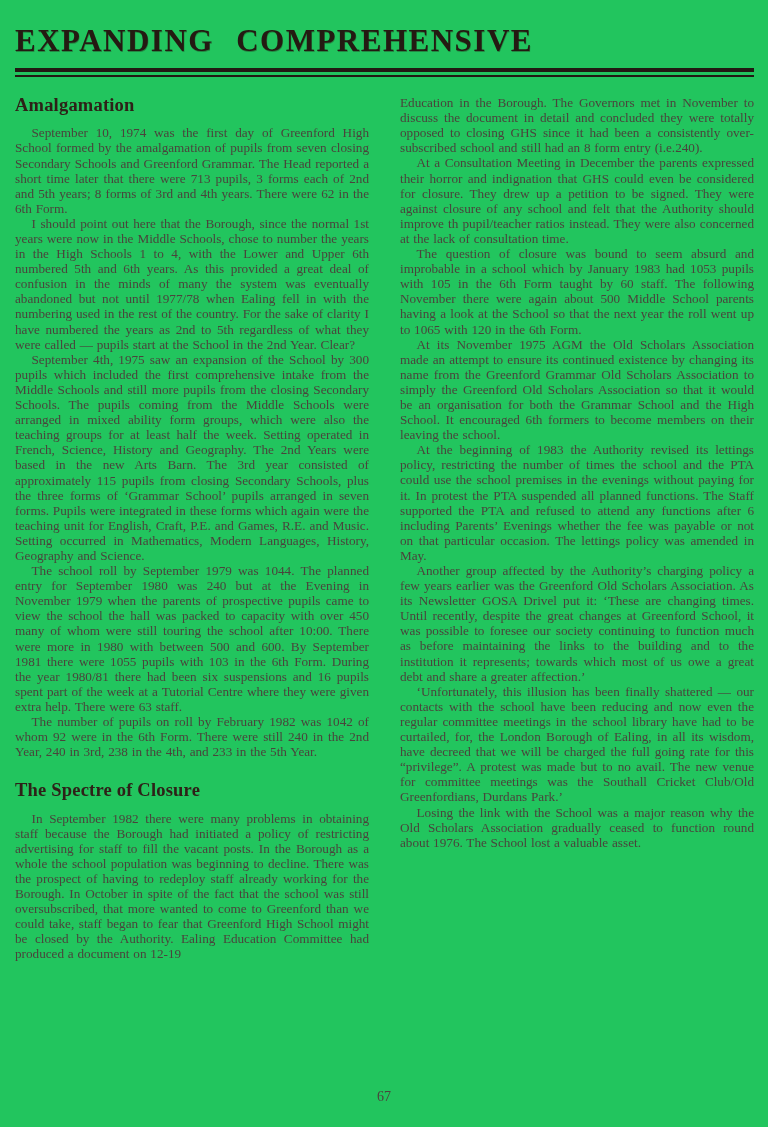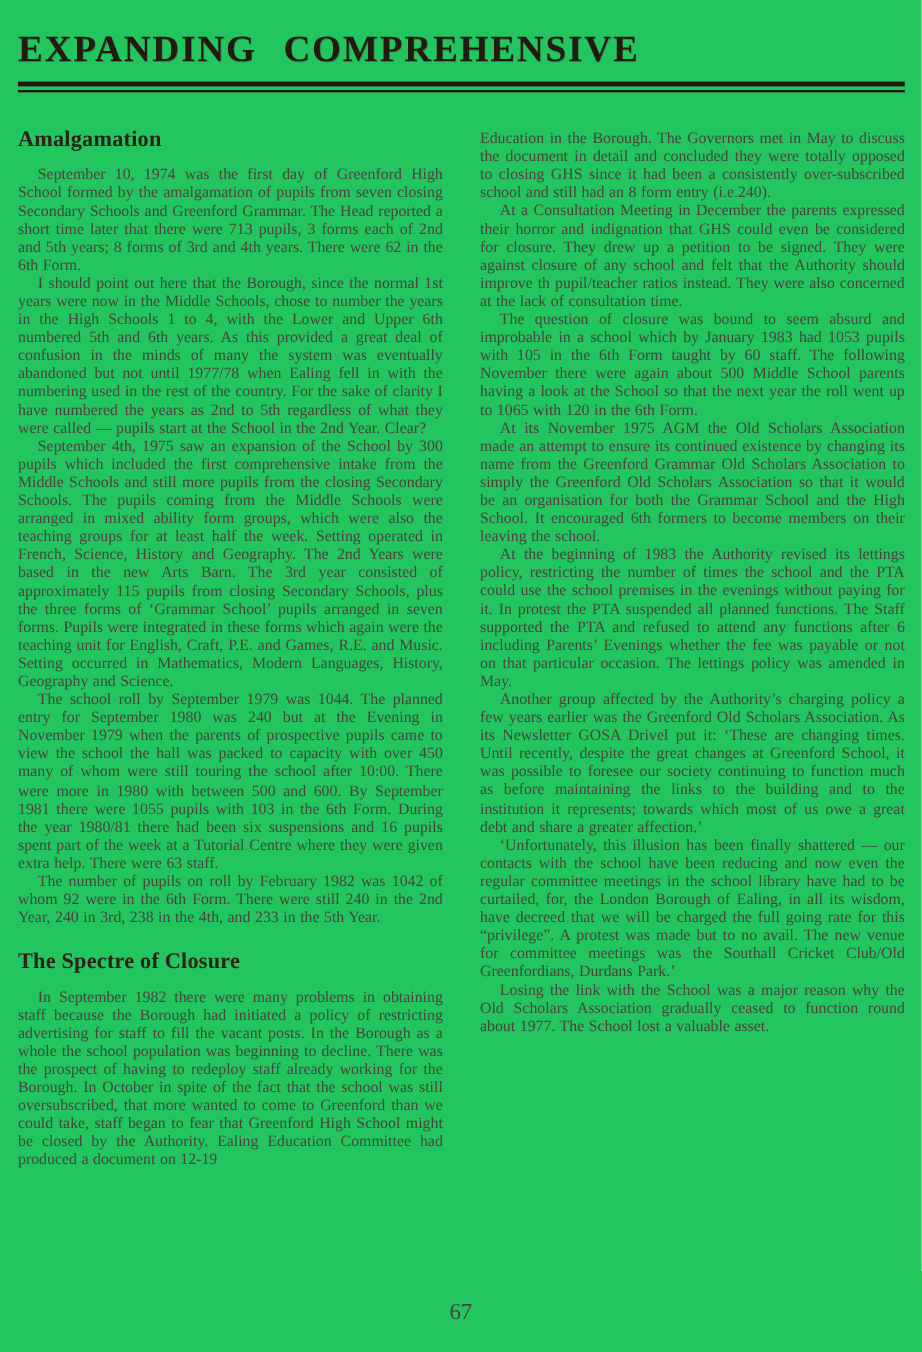--- a/index.html
+++ b/index.html
@@ -31,21 +31,21 @@
   }
   .title-rule {
     margin-top: 10px;
     height: 3px;
     border-top: 4px solid #221a13;
     border-bottom: 2px solid #221a13;
   }
   .columns {
     display: flex;
     gap: 31px;
-    margin-top: 30px;
+    margin-top: 18px;
   }
   .col {
     width: 356px;
     text-align: justify;
   }
   .col section { margin: 0; }
   h2.section-heading {
     font-size: 18.5px;
     font-weight: bold;
     color: #2e2118;
@@ -63,21 +63,21 @@
     color: #4a443c;
     word-spacing: 0.5px;
   }
   p.body-para.no-indent { text-indent: 0; }
   .page-number {
     position: absolute;
     left: 0;
     right: 0;
     bottom: 22px;
     text-align: center;
-    font-size: 19px;
+    font-size: 14px;
     color: #4a443c;
   }
 </style>
 </head>
 <body>
 
 <div class="page">
 
   <header>
     <h1 class="masthead-title">EXPANDING  COMPREHENSIVE</h1>
@@ -100,37 +100,37 @@
       </section>
 
       <section>
         <h2 class="section-heading">The Spectre of Closure</h2>
         <p class="body-para">In September 1982 there were many problems in obtaining staff because the Borough had initiated a policy of restricting advertising for staff to fill the vacant posts. In the Borough as a whole the school population was beginning to decline. There was the prospect of having to redeploy staff already working for the Borough. In October in spite of the fact that the school was still oversubscribed, that more wanted to come to Greenford than we could take, staff began to fear that Greenford High School might be closed by the Authority. Ealing Education Committee had produced a document on 12-19</p>
       </section>
     </div>
 
     <div class="col">
       <section>
-        <p class="body-para no-indent">Education in the Borough. The Governors met in May to discuss the document in detail and concluded they were totally opposed to closing GHS since it had been a consistently over-subscribed school and still had an 8 form entry (i.e.240).</p>
+        <p class="body-para no-indent">Education in the Borough. The Governors met in November to discuss the document in detail and concluded they were totally opposed to closing GHS since it had been a consistently over-subscribed school and still had an 8 form entry (i.e.240).</p>
         <p class="body-para">At a Consultation Meeting in December the parents expressed their horror and indignation that GHS could even be considered for closure. They drew up a petition to be signed. They were against closure of any school and felt that the Authority should improve th pupil/teacher ratios instead. They were also concerned at the lack of consultation time.</p>
         <p class="body-para">The question of closure was bound to seem absurd and improbable in a school which by January 1983 had 1053 pupils with 105 in the 6th Form taught by 60 staff. The following November there were again about 500 Middle School parents having a look at the School so that the next year the roll went up to 1065 with 120 in the 6th Form.</p>
       </section>
 
       <section>
         <p class="body-para">At its November 1975 AGM the Old Scholars Association made an attempt to ensure its continued existence by changing its name from the Greenford Grammar Old Scholars Association to simply the Greenford Old Scholars Association so that it would be an organisation for both the Grammar School and the High School. It encouraged 6th formers to become members on their leaving the school.</p>
       </section>
 
       <section>
         <p class="body-para">At the beginning of 1983 the Authority revised its lettings policy, restricting the number of times the school and the PTA could use the school premises in the evenings without paying for it. In protest the PTA suspended all planned functions. The Staff supported the PTA and refused to attend any functions after 6 including Parents’ Evenings whether the fee was payable or not on that particular occasion. The lettings policy was amended in May.</p>
       </section>
 
       <section>
         <p class="body-para">Another group affected by the Authority’s charging policy a few years earlier was the Greenford Old Scholars Association. As its Newsletter GOSA Drivel put it: ‘These are changing times. Until recently, despite the great changes at Greenford School, it was possible to foresee our society continuing to function much as before maintaining the links to the building and to the institution it represents; towards which most of us owe a great debt and share a greater affection.’</p>
         <p class="body-para">‘Unfortunately, this illusion has been finally shattered — our contacts with the school have been reducing and now even the regular committee meetings in the school library have had to be curtailed, for, the London Borough of Ealing, in all its wisdom, have decreed that we will be charged the full going rate for this “privilege”. A protest was made but to no avail. The new venue for committee meetings was the Southall Cricket Club/Old Greenfordians, Durdans Park.’</p>
-        <p class="body-para">Losing the link with the School was a major reason why the Old Scholars Association gradually ceased to function round about 1977. The School lost a valuable asset.</p>
+        <p class="body-para">Losing the link with the School was a major reason why the Old Scholars Association gradually ceased to function round about 1976. The School lost a valuable asset.</p>
       </section>
     </div>
 
   </main>
 
   <div class="page-number">67</div>
 
 </div>
 
 </body></html>

